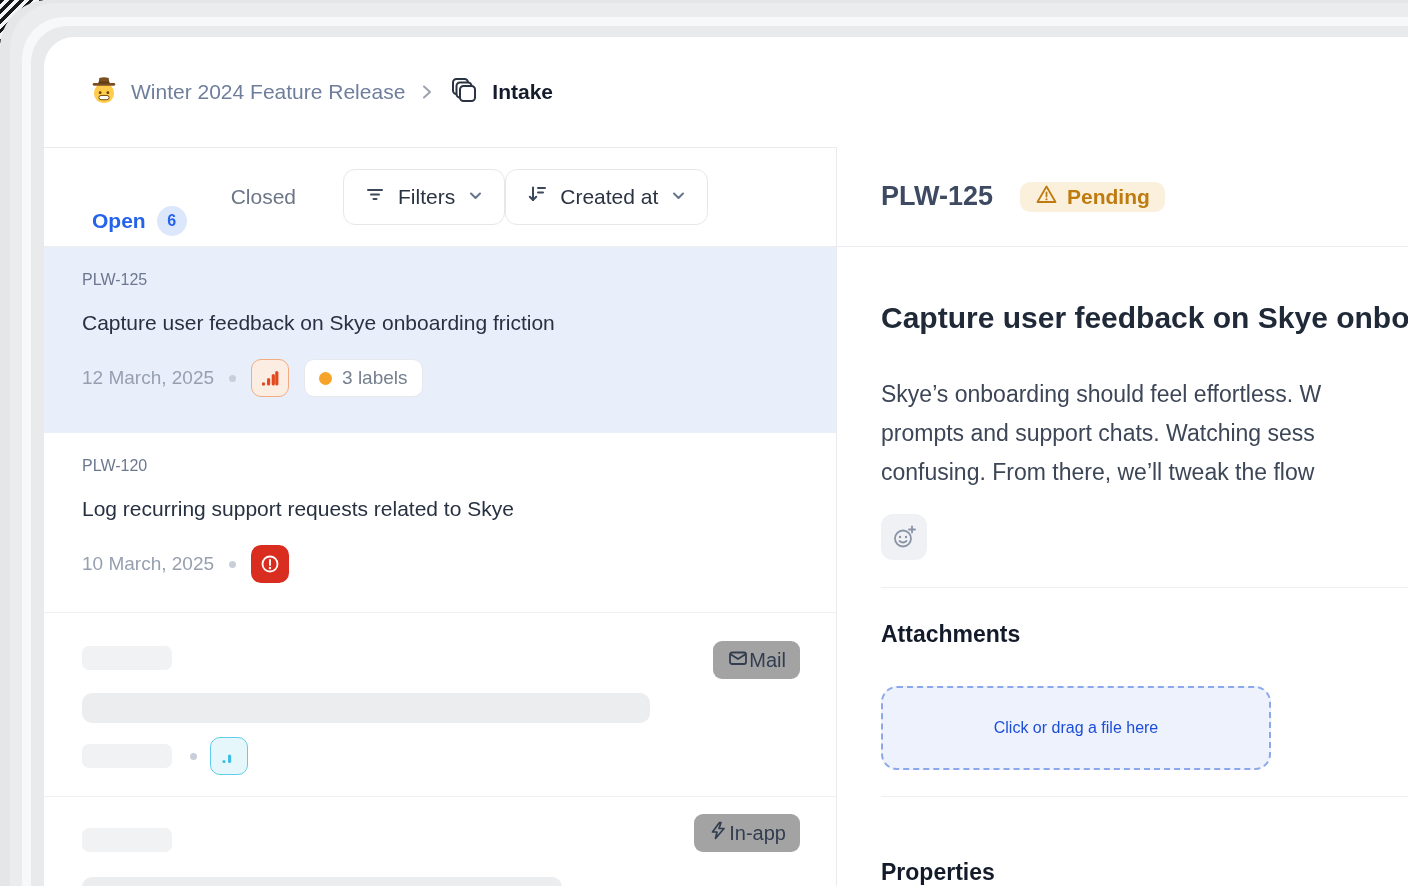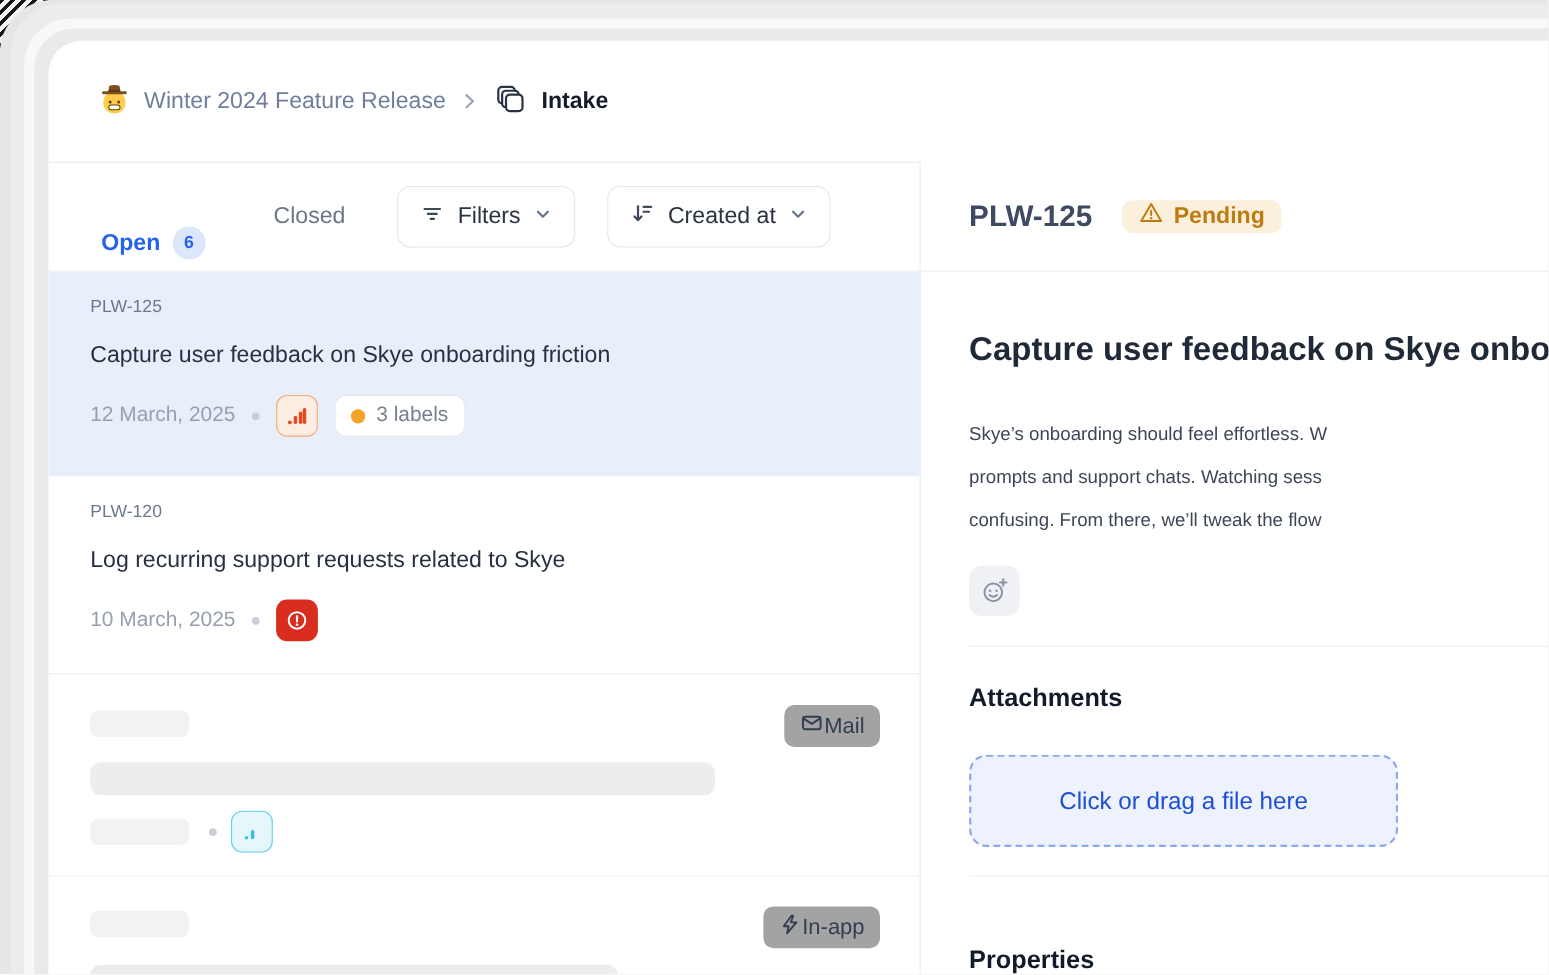--- a/index.html
+++ b/index.html
@@ -30,25 +30,25 @@
   .left { width:793px; border-right:1px solid #e9eaec; flex:none; }
   .right { flex:1; overflow:hidden; }
 
   
   .tabs-row { height:100px; border-bottom:1px solid #ecedef; display:flex; align-items:center; padding-left:28px; }
   .tab-open { position:relative; height:100%; display:flex; align-items:center; gap:11px; padding:0 20px; cursor:pointer;margin-top:48px; }
   .tab-open-label { color:#2563eb; font-size:21px; font-weight:700; }
   .tab-count { min-width:30px; height:30px; border-radius:15px; background:#dce7fc; color:#2563eb;
                font-size:16px; font-weight:700; display:flex; align-items:center; justify-content:center; padding:0 8px; }
   .tab-underline { position:absolute; left:0; right:0; bottom:0; height:4px; background:#2563eb; border-radius:3px 3px 0 0; }
-  .tab-closed { margin-left:42px; color:#6c7686; font-size:21px; cursor:pointer; }
+  .tab-closed { margin-left:24px; color:#6c7686; font-size:21px; cursor:pointer; }
   .btn { height:56px; display:flex; align-items:center; gap:12px; background:#fff; border:1px solid #e5e7eb;
          border-radius:12px; padding:0 20px; font-size:21px; color:#2a3342; cursor:pointer; }
   .btn-filters { margin-left:47px; }
-  .btn-sort { margin-left:29px; }
+  .btn-sort { }
   .btn svg { flex:none; }
 
   
   .row { position:relative; padding:24px 0 0 38px; }
   .row1 { height:186px; background:#e9eefb; }
   .row2 { height:180px; border-bottom:1px solid #eef0f2; }
   .row3 { height:184px; border-bottom:1px solid #eef0f2; }
   .row4 { height:89px; }
   .row-id { font-size:16px; color:#6c7890; margin-bottom:22px; }
   .row-title { font-size:21px; color:#273142; margin-bottom:24px; }
@@ -72,28 +72,28 @@
 
   
   .right-head { height:100px; border-bottom:1px solid #ecedef; display:flex; align-items:center;
                 padding-left:44px; gap:27px; }
   .right-id { font-size:27px; font-weight:600; color:#3e4a61; }
   .pending { height:30px; border-radius:10px; background:#fbf0db; color:#be7b10; font-size:21px; font-weight:600;
              display:flex; align-items:center; gap:9px; padding:0 15px; cursor:pointer; }
   .right-body { padding:54px 0 0 44px; }
   .detail-title { font-size:30px; font-weight:700; color:#1f2938; white-space:nowrap; }
   .desc { margin-top:40px; }
-  .desc-line { font-size:17px; color:#3c4656; line-height:39px; white-space:nowrap; }
+  .desc-line { font-size:23px; color:#3c4656; line-height:39px; white-space:nowrap; }
   .emoji-btn { margin-top:22px; width:46px; height:46px; border-radius:12px; background:#eff1f4; border:none;
                display:flex; align-items:center; justify-content:center; cursor:pointer; }
   .divider { margin-top:27px; height:1px; background:#edeef0; }
   .section-heading { margin-top:33px; font-size:23px; font-weight:700; color:#131b2a; }
   .dropzone { margin-top:38px; width:390px; height:84px; border-radius:16px; background:#edf2fd;
               border:2px dashed #8ca7ea; display:flex; align-items:center; justify-content:center; cursor:pointer; }
-  .dropzone-label { font-size:22px; color:#1c4ed8; }
+  .dropzone-label { font-size:16px; color:#1c4ed8; }
   .divider2 { margin-top:26px; height:1px; background:#edeef0; }
   .properties-heading { margin-top:62px; }
 </style>
 </head>
 <body>
 
 <div class="page">
   <div class="hatch"></div>
   <div class="frame f1"></div>
   <div class="frame f2"></div>
@@ -240,21 +240,21 @@
                 <g fill="#3fbde4">
                   <circle cx="6" cy="16.5" r="1.6"></circle>
                   <rect x="10" y="9.5" width="3.2" height="8.5" rx="1.6"></rect>
                 </g>
               </svg>
           </span>
         </div>
 
         <div class="row row4">
           <div class="sk" style="left:38px; top:31px; width:90px; height:24px;"></div>
-          <div class="src-badge" style="top:27px;">
+          <div class="src-badge" style="top:17px;">
             <span>
               <svg width="21" height="21" viewBox="0 0 21 21">
                   <path d="M11.5 2.5 L4.5 12 H9 L7.5 18.5 L16 8.5 H11 L13 2.5 Z" fill="none" stroke="#323d4f" stroke-width="1.7" stroke-linejoin="round"></path>
                 </svg>
             </span>
             <span>In-app</span>
           </div>
           <div class="sk sk-bar" style="left:38px; top:80px; width:480px; height:30px;"></div>
         </div>
       </div>

